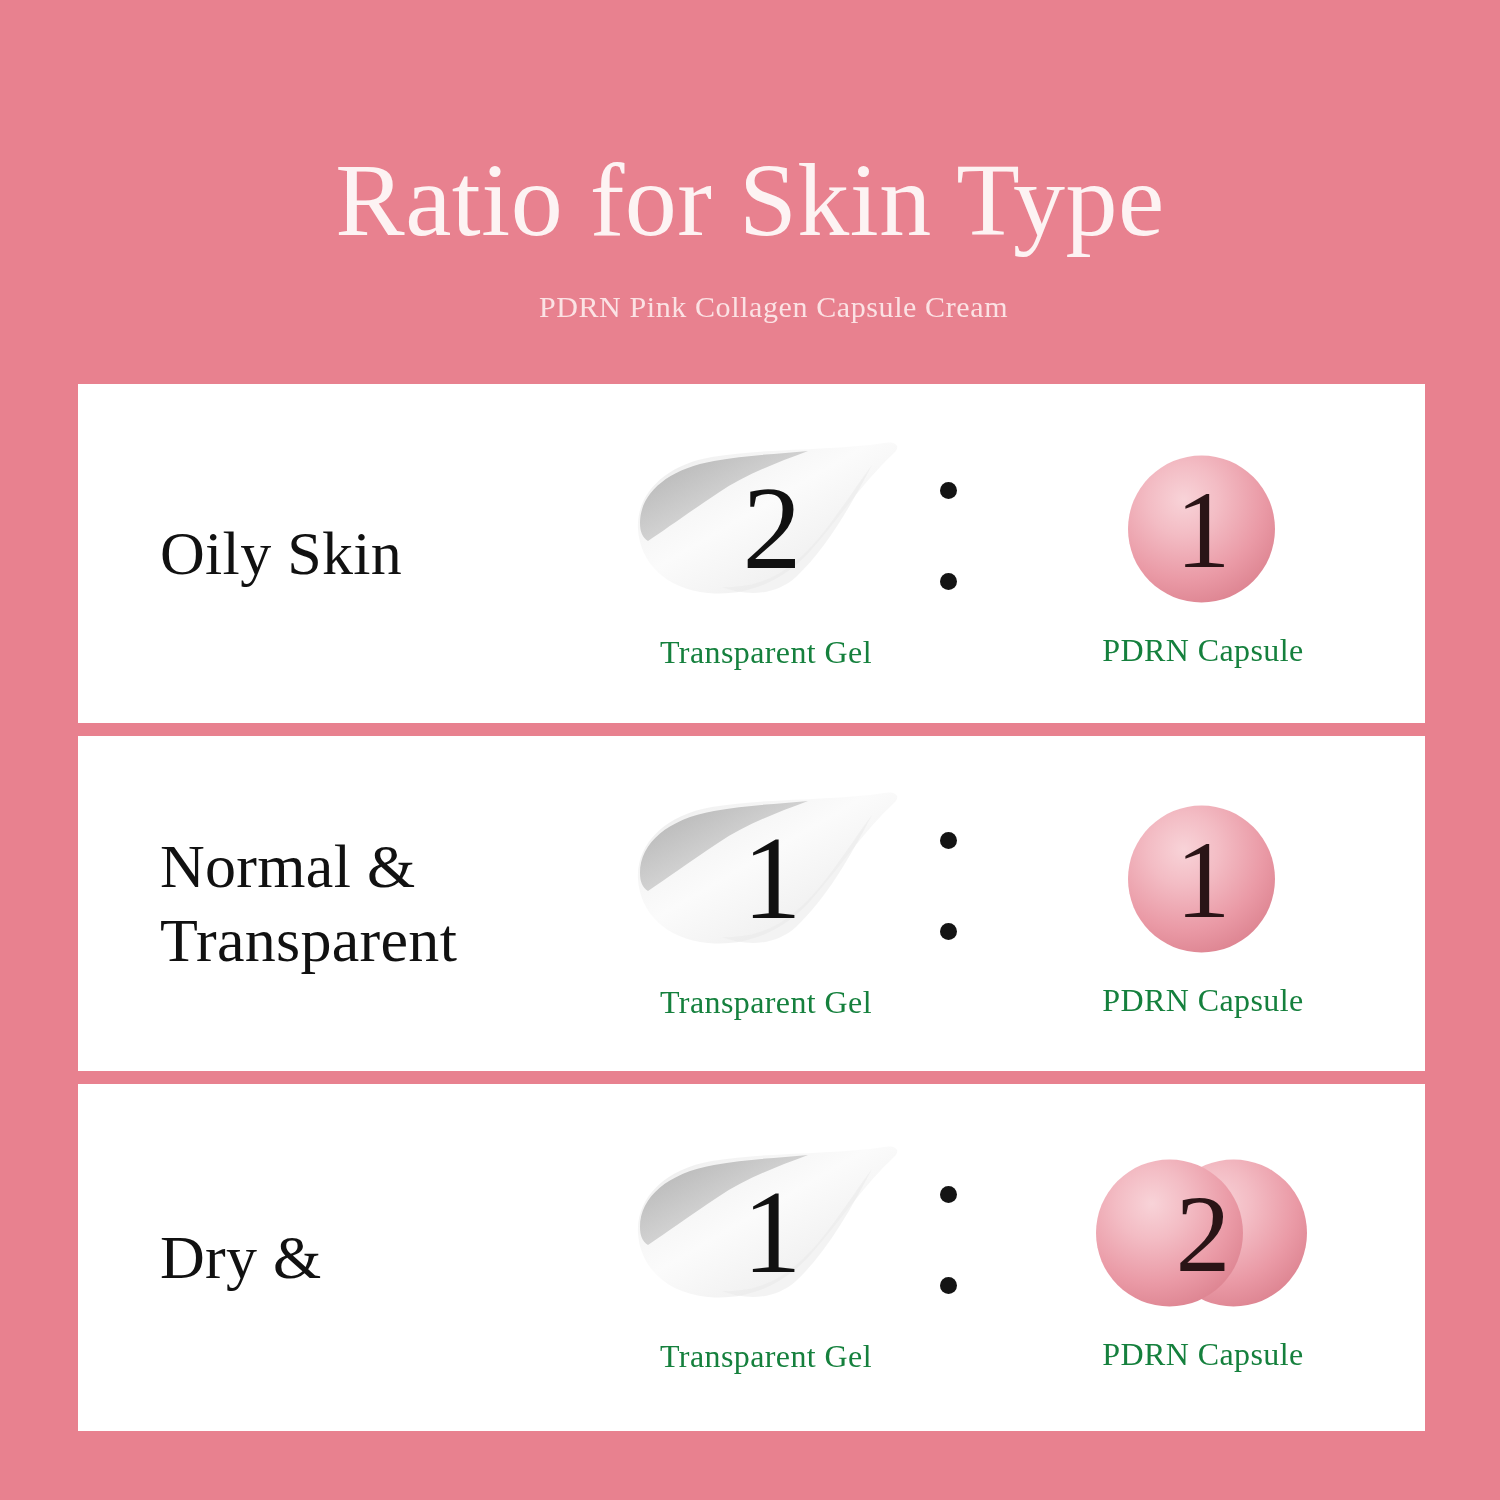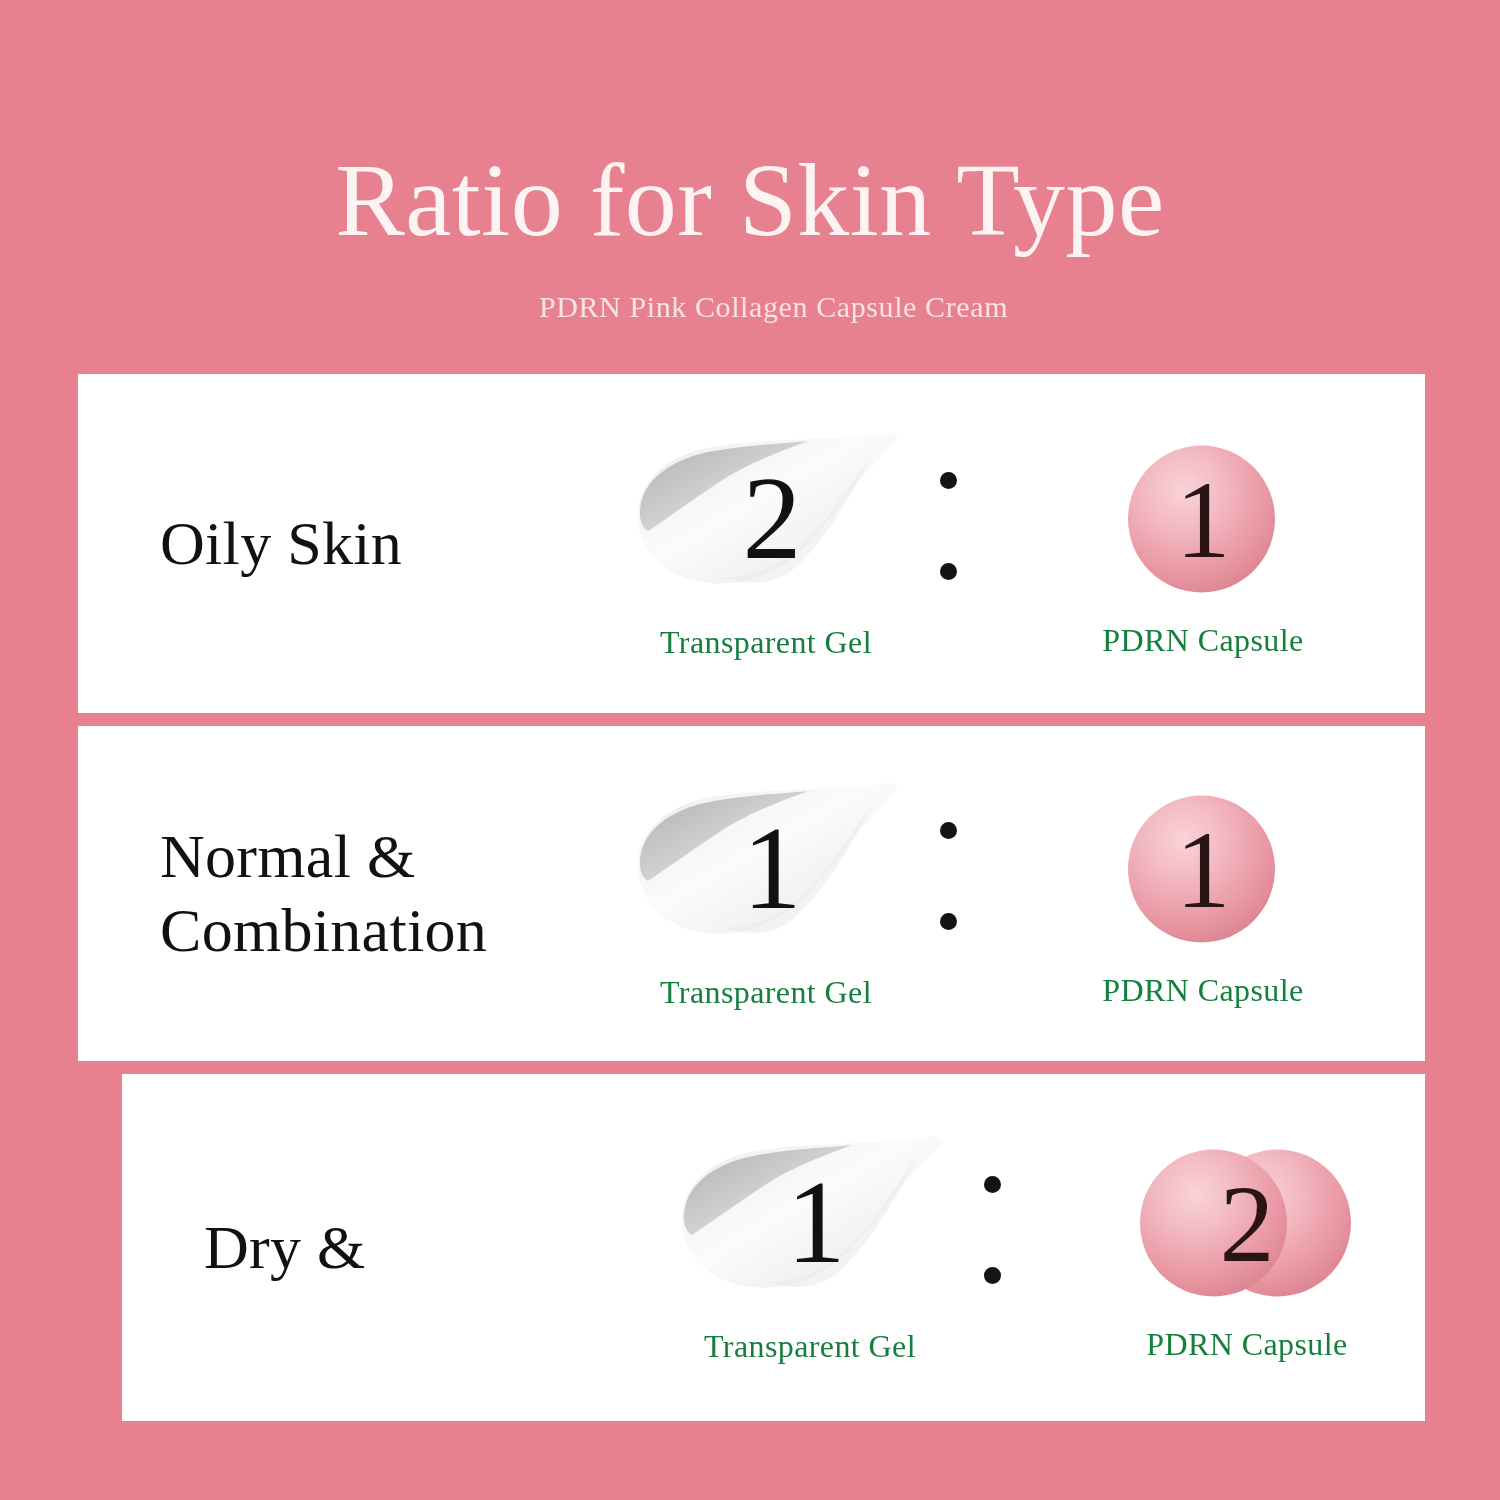--- a/index.html
+++ b/index.html
@@ -42,34 +42,34 @@
     font-weight: 400;
     color: #fbe2e4;
     letter-spacing: 0.6px;
     padding-left: 47px;
   }
 
   
   .card-stack {
     position: absolute;
     left: 78px;
-    top: 374px;
+    top: 384px;
     width: 1347px;
   }
   .ratio-row {
     position: relative;
     background: #ffffff;
     height: 339px;
     display: flex;
     align-items: center;
     box-sizing: border-box;
   }
   .ratio-row.row-1 { height: 339px; }
   .ratio-row.row-2 { height: 335px; }
-  .ratio-row.row-3 { height: 347px; margin-left: 44px; }
+  .ratio-row.row-3 { height: 347px; }
   .row-divider {
     height: 13px;
     background: #e8818f;
     width: 100%;
   }
 
   
   .skin-type {
     width: 520px;
     padding-left: 82px;
@@ -259,21 +259,21 @@
         <div class="item-caption">PDRN Capsule</div>
       </div>
     </div>
   </div>
 
   <div class="row-divider"></div>
 
   <div class="ratio-row row-2">
     <div class="skin-type">
       <span>Normal &amp;</span>
-      <span class="line2">Combination</span>
+      <span class="line2">Transparent</span>
     </div>
     <div class="ratio-area">
       <div class="gel-block">
         <div class="gel-visual">
           <svg width="280" height="185" viewBox="0 0 280 185">
             <defs>
               <linearGradient id="gelGrad2" x1="0" y1="0" x2="1" y2="1">
                 <stop offset="0%" stop-color="#d9d9d9"></stop>
                 <stop offset="18%" stop-color="#f2f2f2"></stop>
                 <stop offset="45%" stop-color="#fbfbfb"></stop>

